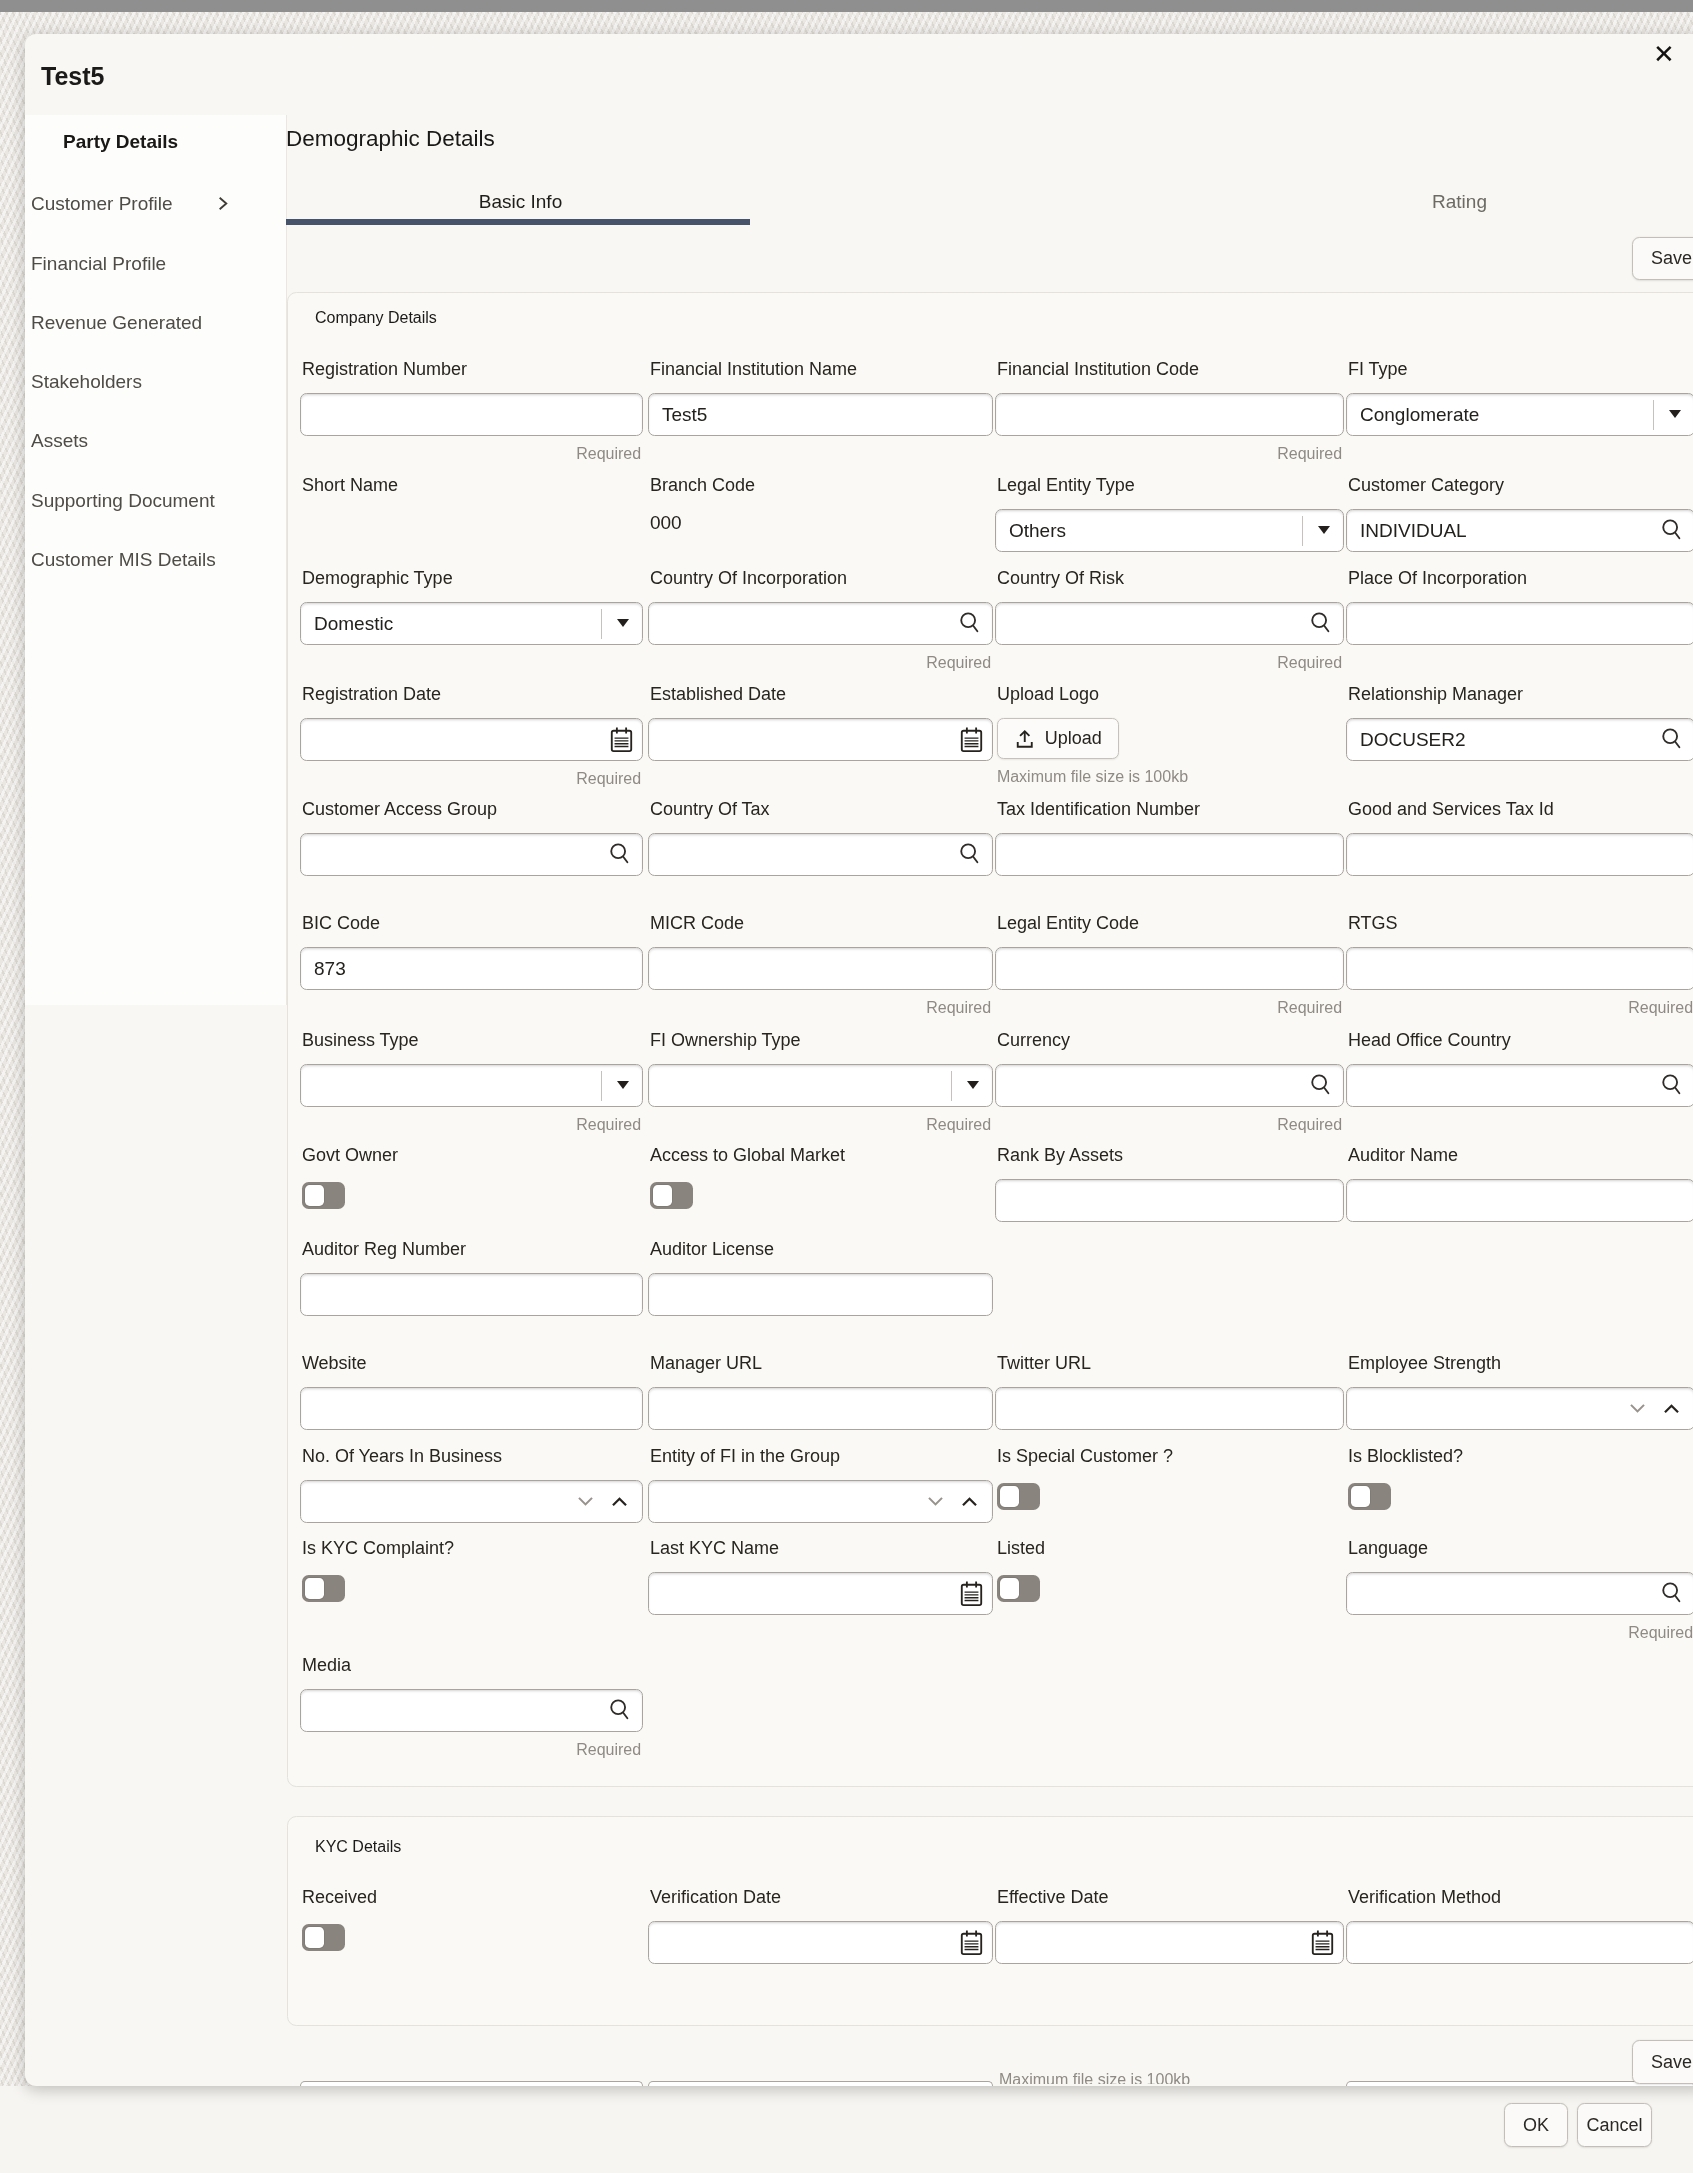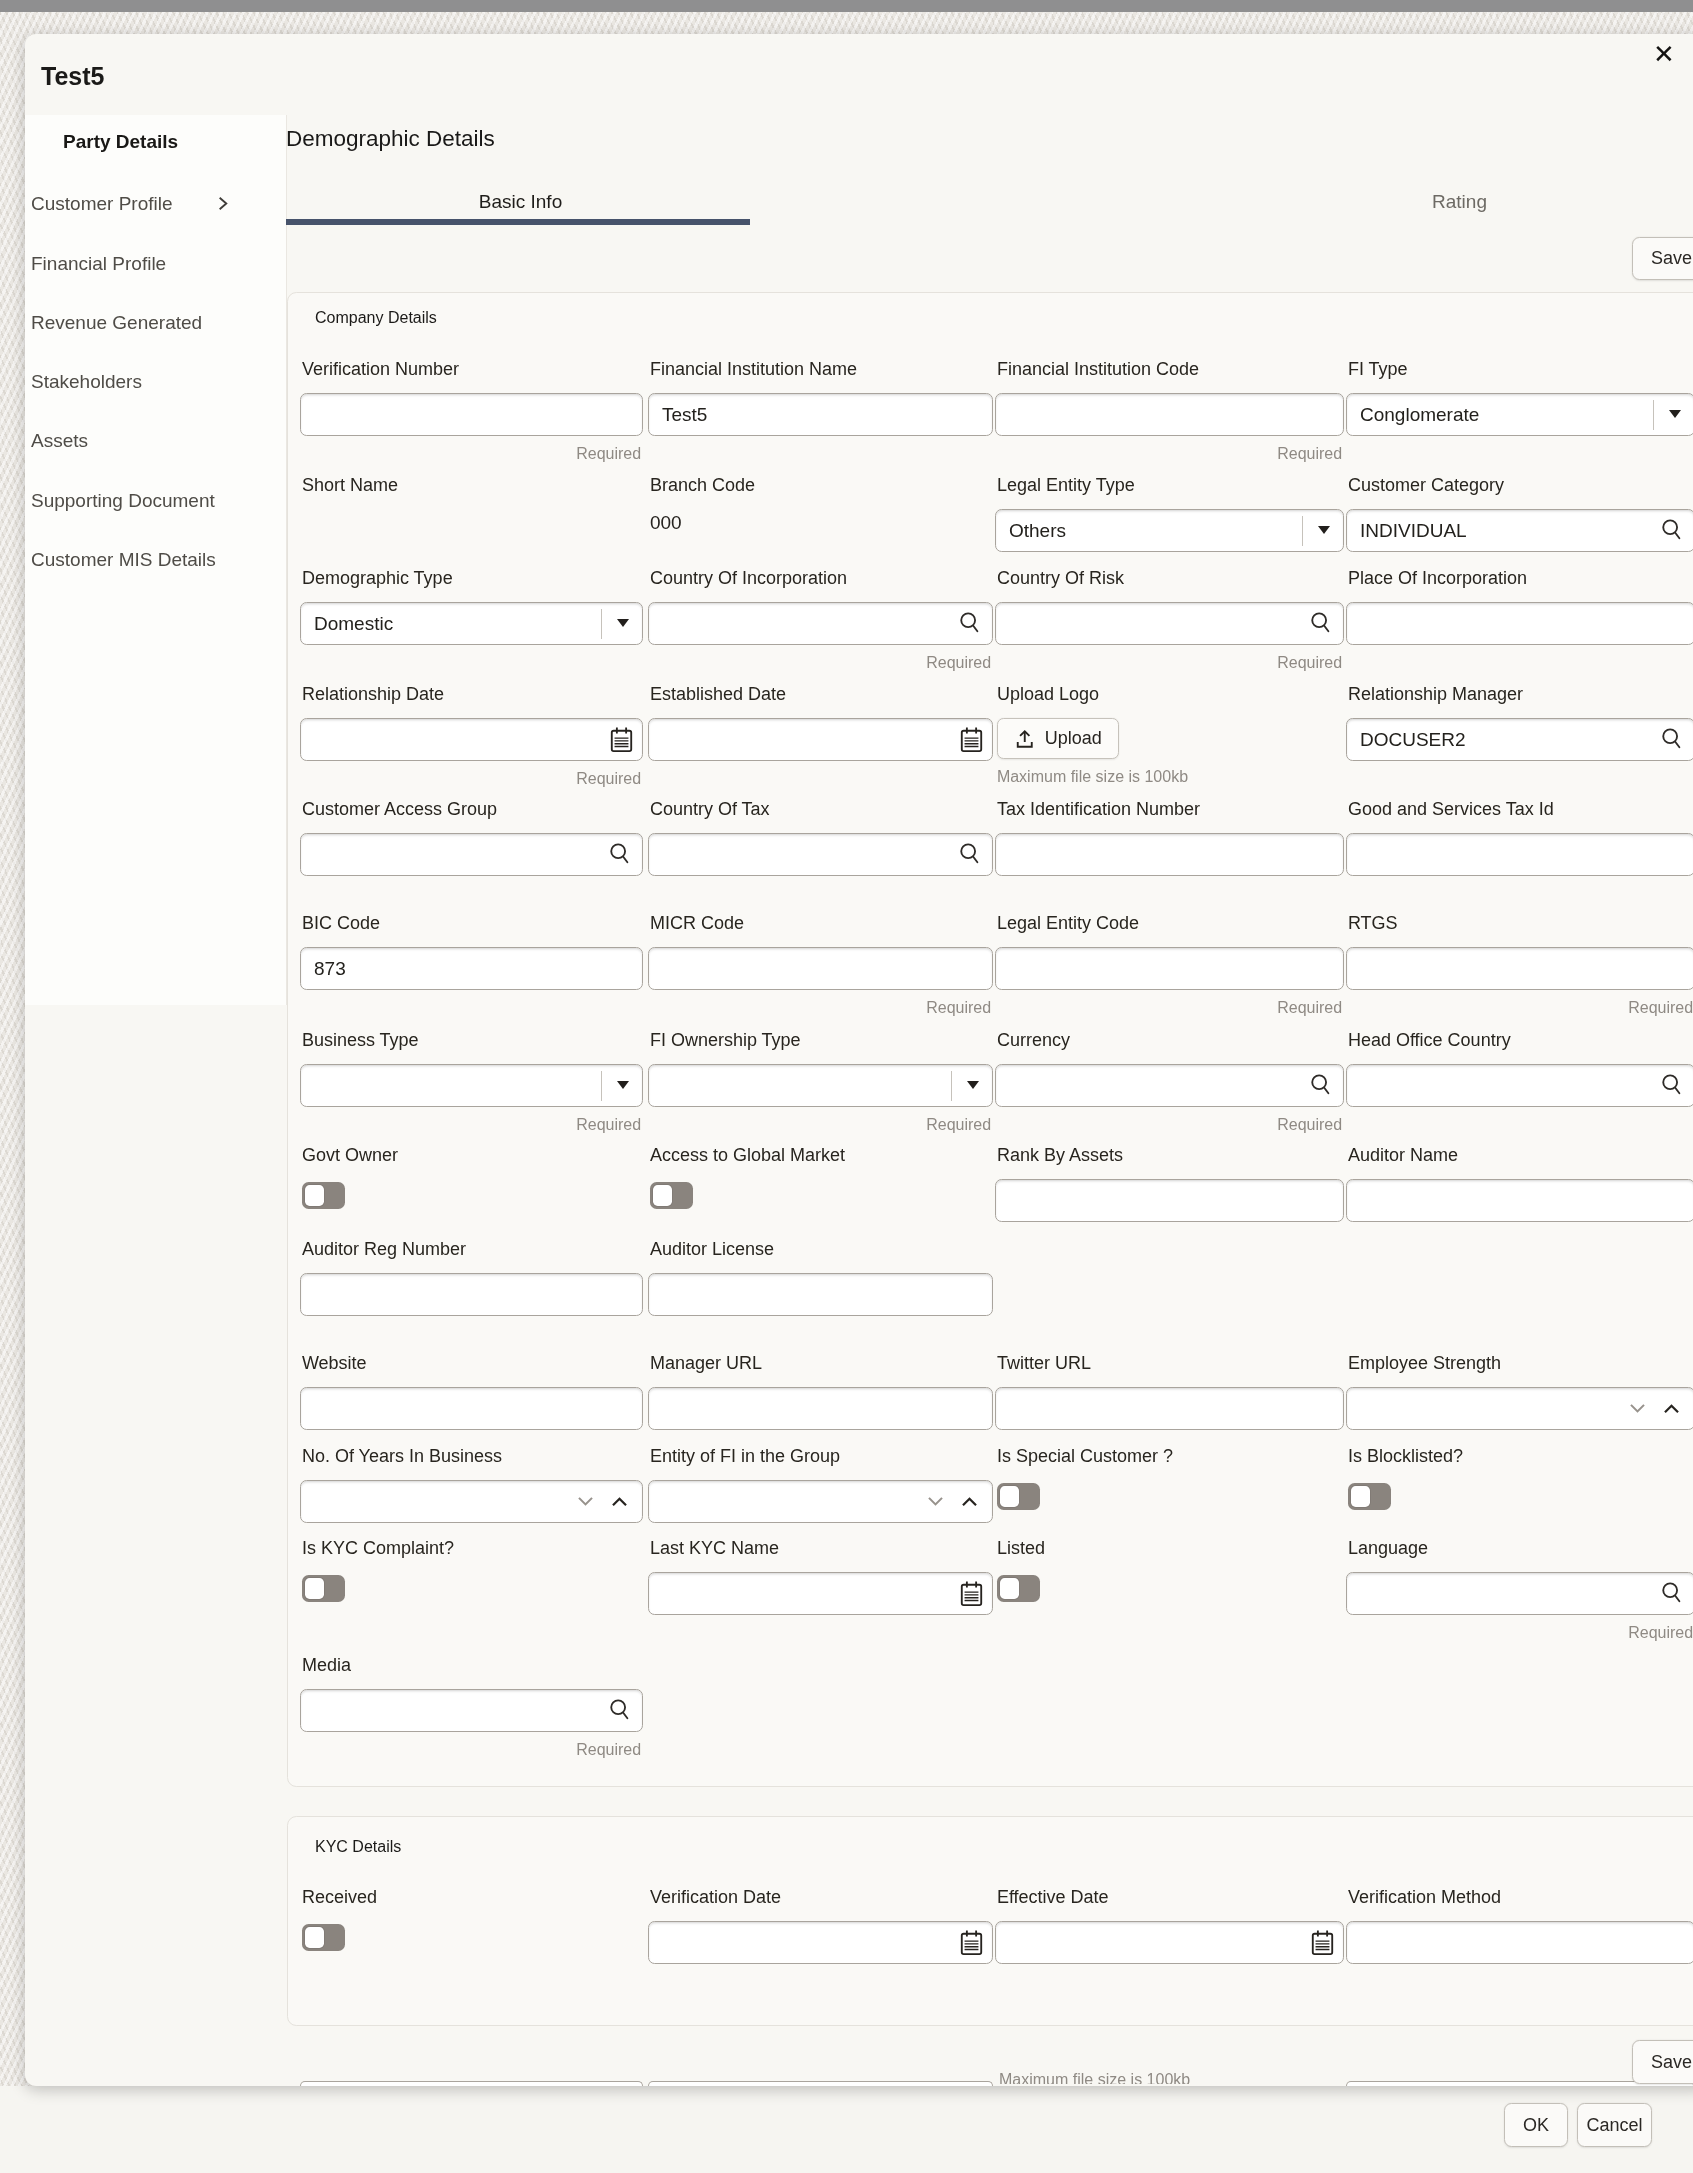--- a/index.html
+++ b/index.html
@@ -97,21 +97,21 @@
   <div class="btn" style="left:1632px;top:237px;width:84px;height:43px;justify-content:flex-start;padding-left:18px">Save</div>
 
   <div class="card" style="left:287px;top:292px;width:1463px;height:1493px"></div>
   <div class="section-title" style="left:315px;top:309px">Company Details</div>
 
   <div class="card" style="left:287px;top:1816px;width:1463px;height:208px"></div>
   <div class="section-title" style="left:315px;top:1838px">KYC Details</div>
 
   <div id="fields">
       <div class="field" style="left:300px;top:359px;width:343px;height:105px">
-        <div class="flabel">Verification Number</div>
+        <div class="flabel">Registration Number</div>
         <div class="ctrl"><input class="inp" value="" style=""></div>
         <div class="freq">Required</div>
       </div>
       <div class="field" style="left:648px;top:359px;width:345px;height:105px">
         <div class="flabel">Financial Institution Name</div>
         <div class="ctrl"><input class="inp" value="Test5" style=""></div>
       </div>
       <div class="field" style="left:995px;top:359px;width:349px;height:105px">
         <div class="flabel">Financial Institution Code</div>
         <div class="ctrl"><input class="inp" value="" style=""></div>
@@ -157,21 +157,21 @@
             <circle cx="11" cy="10" r="7.5" fill="none" stroke="#2e2b28" stroke-width="2"></circle>
             <line x1="16.5" y1="16" x2="21" y2="22" stroke="#2e2b28" stroke-width="2" stroke-linecap="round"></line>
           </svg></div>
         <div class="freq">Required</div>
       </div>
       <div class="field" style="left:1346px;top:568px;width:349px;height:105px">
         <div class="flabel">Place Of Incorporation</div>
         <div class="ctrl"><input class="inp" value="" style=""></div>
       </div>
       <div class="field" style="left:300px;top:684px;width:343px;height:105px">
-        <div class="flabel">Relationship Date</div>
+        <div class="flabel">Registration Date</div>
         <div class="ctrl"><input class="inp pad-r" value="" style=""><svg class="icn cal" width="25" height="28" viewBox="0 0 27 30">
             <rect x="3" y="5" width="21" height="22" rx="2" fill="none" stroke="#26231f" stroke-width="2"></rect>
             <line x1="8.5" y1="1.5" x2="8.5" y2="8" stroke="#26231f" stroke-width="2"></line>
             <line x1="18.5" y1="1.5" x2="18.5" y2="8" stroke="#26231f" stroke-width="2"></line>
             <path d="M6 13h15M6 16h15M6 19h15M6 22h15" stroke="#26231f" stroke-width="1.5"></path>
           </svg></div>
         <div class="freq">Required</div>
       </div>
       <div class="field" style="left:648px;top:684px;width:345px;height:105px">
         <div class="flabel">Established Date</div>

